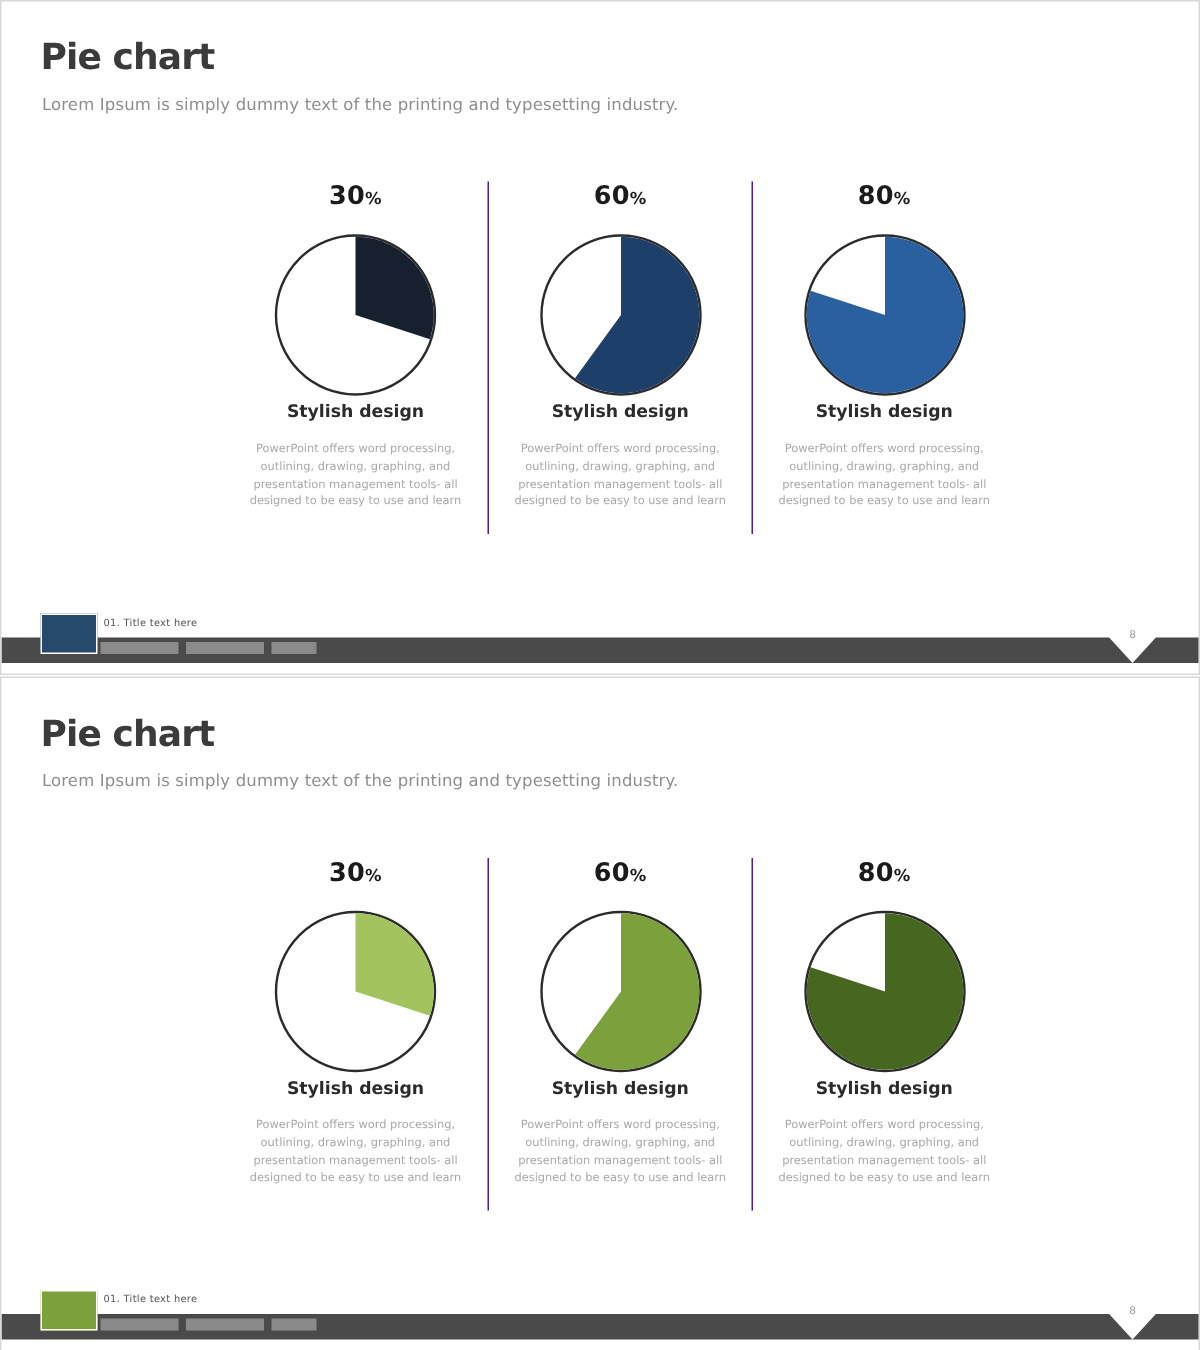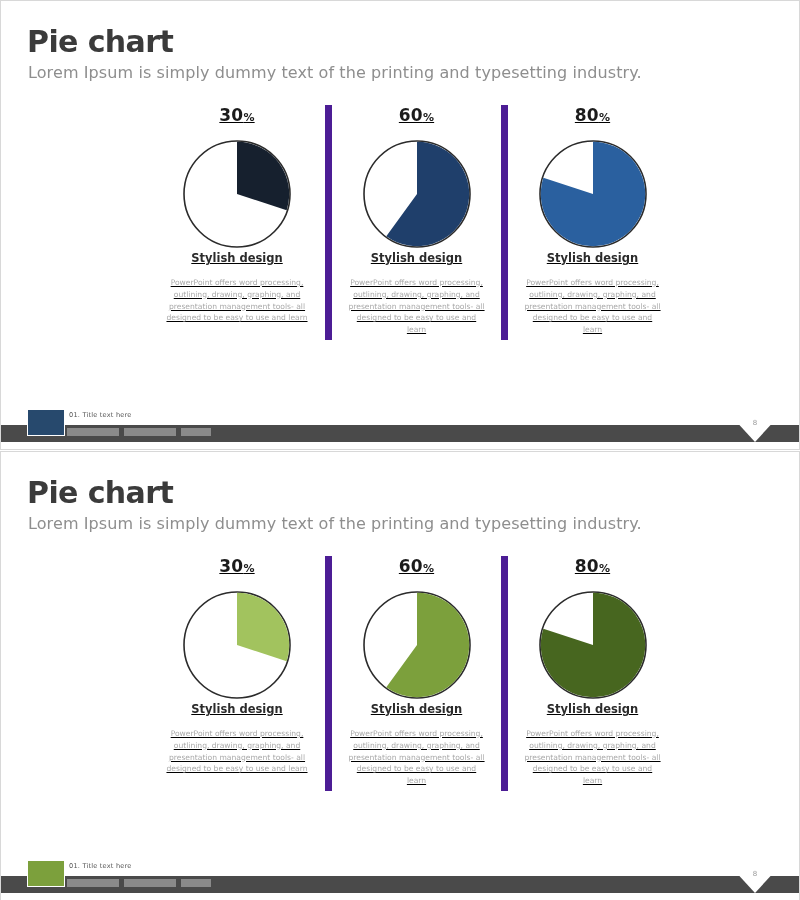--- a/index.html
+++ b/index.html
@@ -19,51 +19,50 @@
     background: #ffffff;
     border: 1px solid #d8d8d8;
     overflow: hidden;
   }
 
   
   .slide-title {
     position: absolute;
     left: 26px;
     top: 23px;
-    font-size: 30px;
+    font-size: 24px;
     font-weight: bold;
     color: #3b3b3b;
     letter-spacing: -0.6px;
   }
   .slide-subtitle {
     position: absolute;
     left: 27px;
     top: 62px;
-    font-size: 16px;
+    font-size: 11px;
     color: #8e8e8e;
     letter-spacing: 0.1px;
   }
 
   
   .columns {
     position: absolute;
     left: 148px;
-    top: 104px;
+    top: 120px;
     width: 530px;
     height: 235px;
     display: flex;
-    text-decoration: underline;
   }
   .column {
     position: relative;
     width: 176px;
     text-align: center;
     padding: 0 6px;
   }
-  .column + .column { border-left: 7px solid #4c1d95; }
+  .column + .column { border-left: 1px solid #4c1d95; }
 
   .pct {
     font-size: 17px;
     font-weight: bold;
     color: #1b1b1b;
     letter-spacing: 0.2px;
   }
   .pct .unit { font-size: 11px; }
 
   .pie-wrap {

